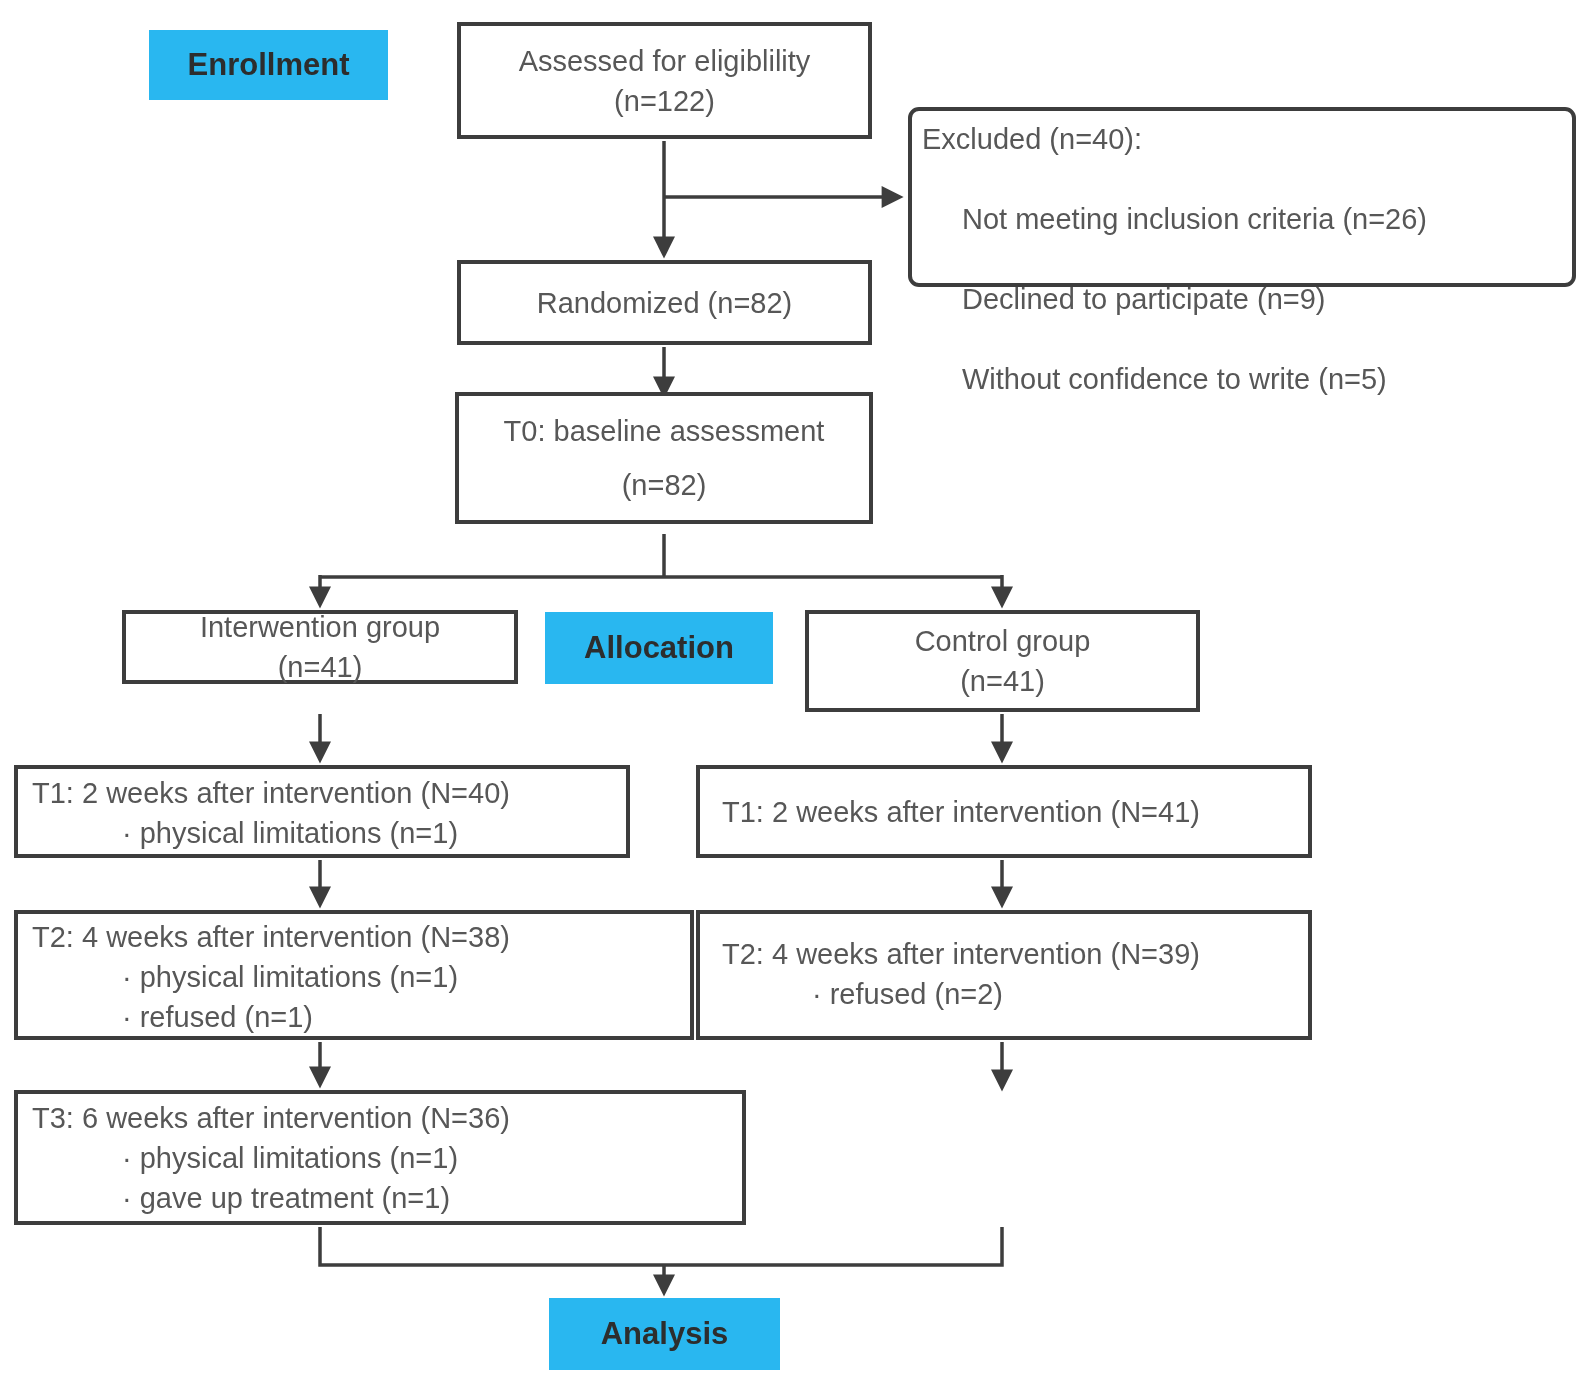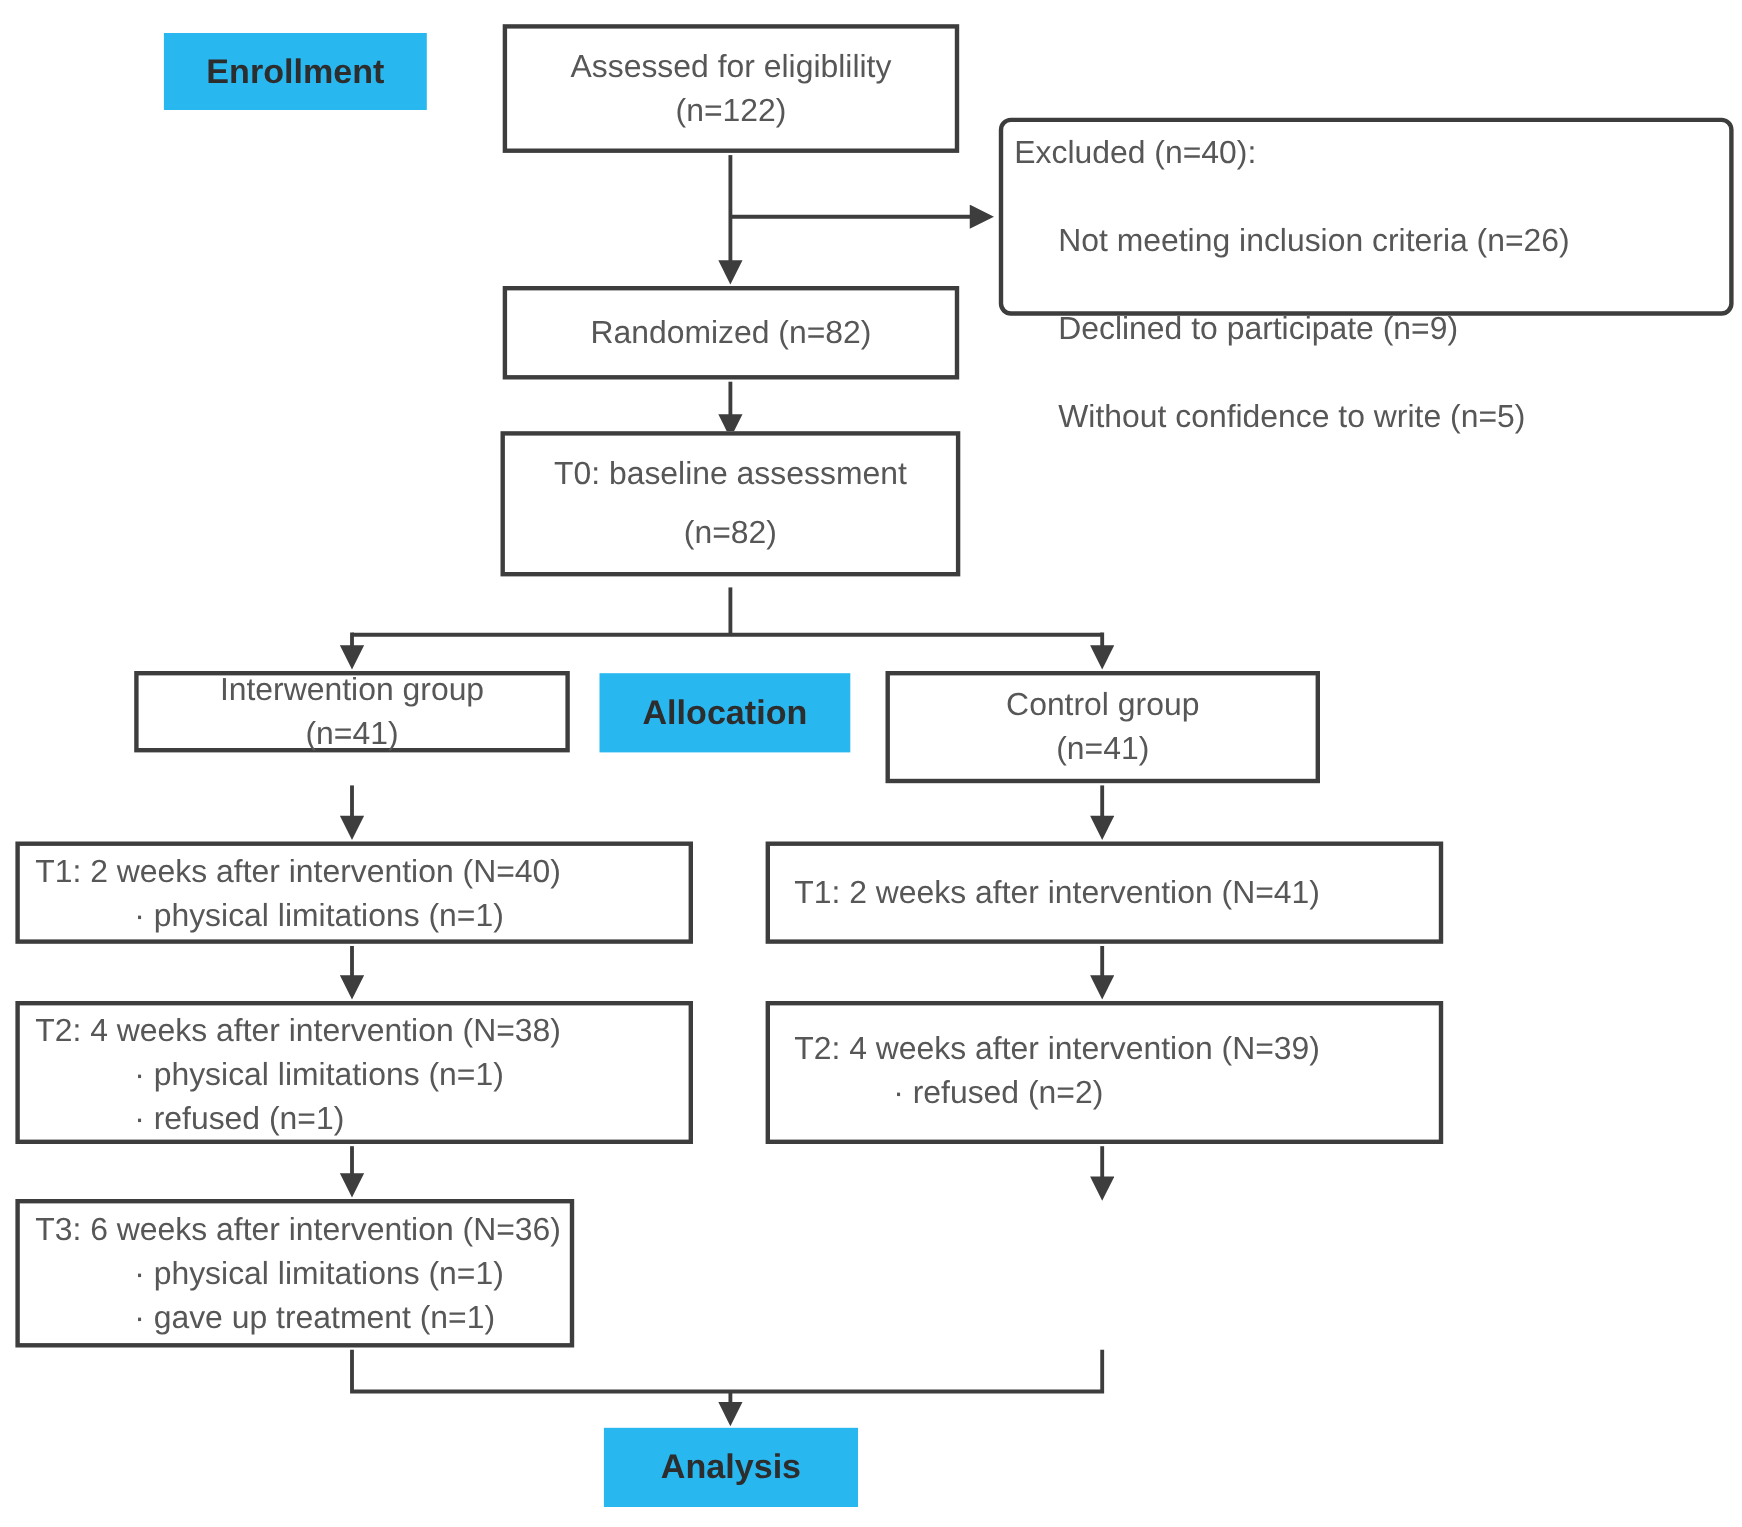--- a/index.html
+++ b/index.html
@@ -46,25 +46,25 @@
   #assessed{left:457px;top:22px;width:415px;height:117px;}
   #excluded{left:908px;top:107px;width:668px;height:180px;padding-top:8px;border-radius:11px;}
   #randomized{left:457px;top:260px;width:415px;height:85px;}
   #t0{left:455px;top:392px;width:418px;height:132px;gap:14px;}
   #intervention{left:122px;top:610px;width:396px;height:74px;}
   #allocation{left:545px;top:612px;width:228px;height:72px;}
   #control{left:805px;top:610px;width:395px;height:102px;}
   #t1L{left:14px;top:765px;width:616px;height:93px;padding-top:4px;}
   #t1R{left:696px;top:765px;width:616px;height:93px;}
   #t1R .line1{padding-left:22px;}
-  #t2L{left:14px;top:910px;width:616px;height:130px;padding-top:3px;}
+  #t2L{left:14px;top:910px;width:680px;height:130px;padding-top:3px;}
   #t2R{left:696px;top:910px;width:616px;height:130px;padding-top:20px;}
   #t2R .line1{padding-left:22px;}
   #t2R .bullet{padding-left:112px;}
-  #t3L{left:14px;top:1090px;width:508px;height:135px;padding-top:4px;}
+  #t3L{left:14px;top:1090px;width:732px;height:135px;padding-top:4px;}
   #t3R{left:696px;top:1093px;width:616px;height:132px;}
   #t3R .line1{padding-left:22px;}
   #analysis{left:549px;top:1298px;width:231px;height:72px;}
 </style>
 </head>
 <body>
 
 <div class="canvas">
 
   <svg class="connectors" viewBox="0 0 1584 1388" xmlns="http://www.w3.org/2000/svg">

